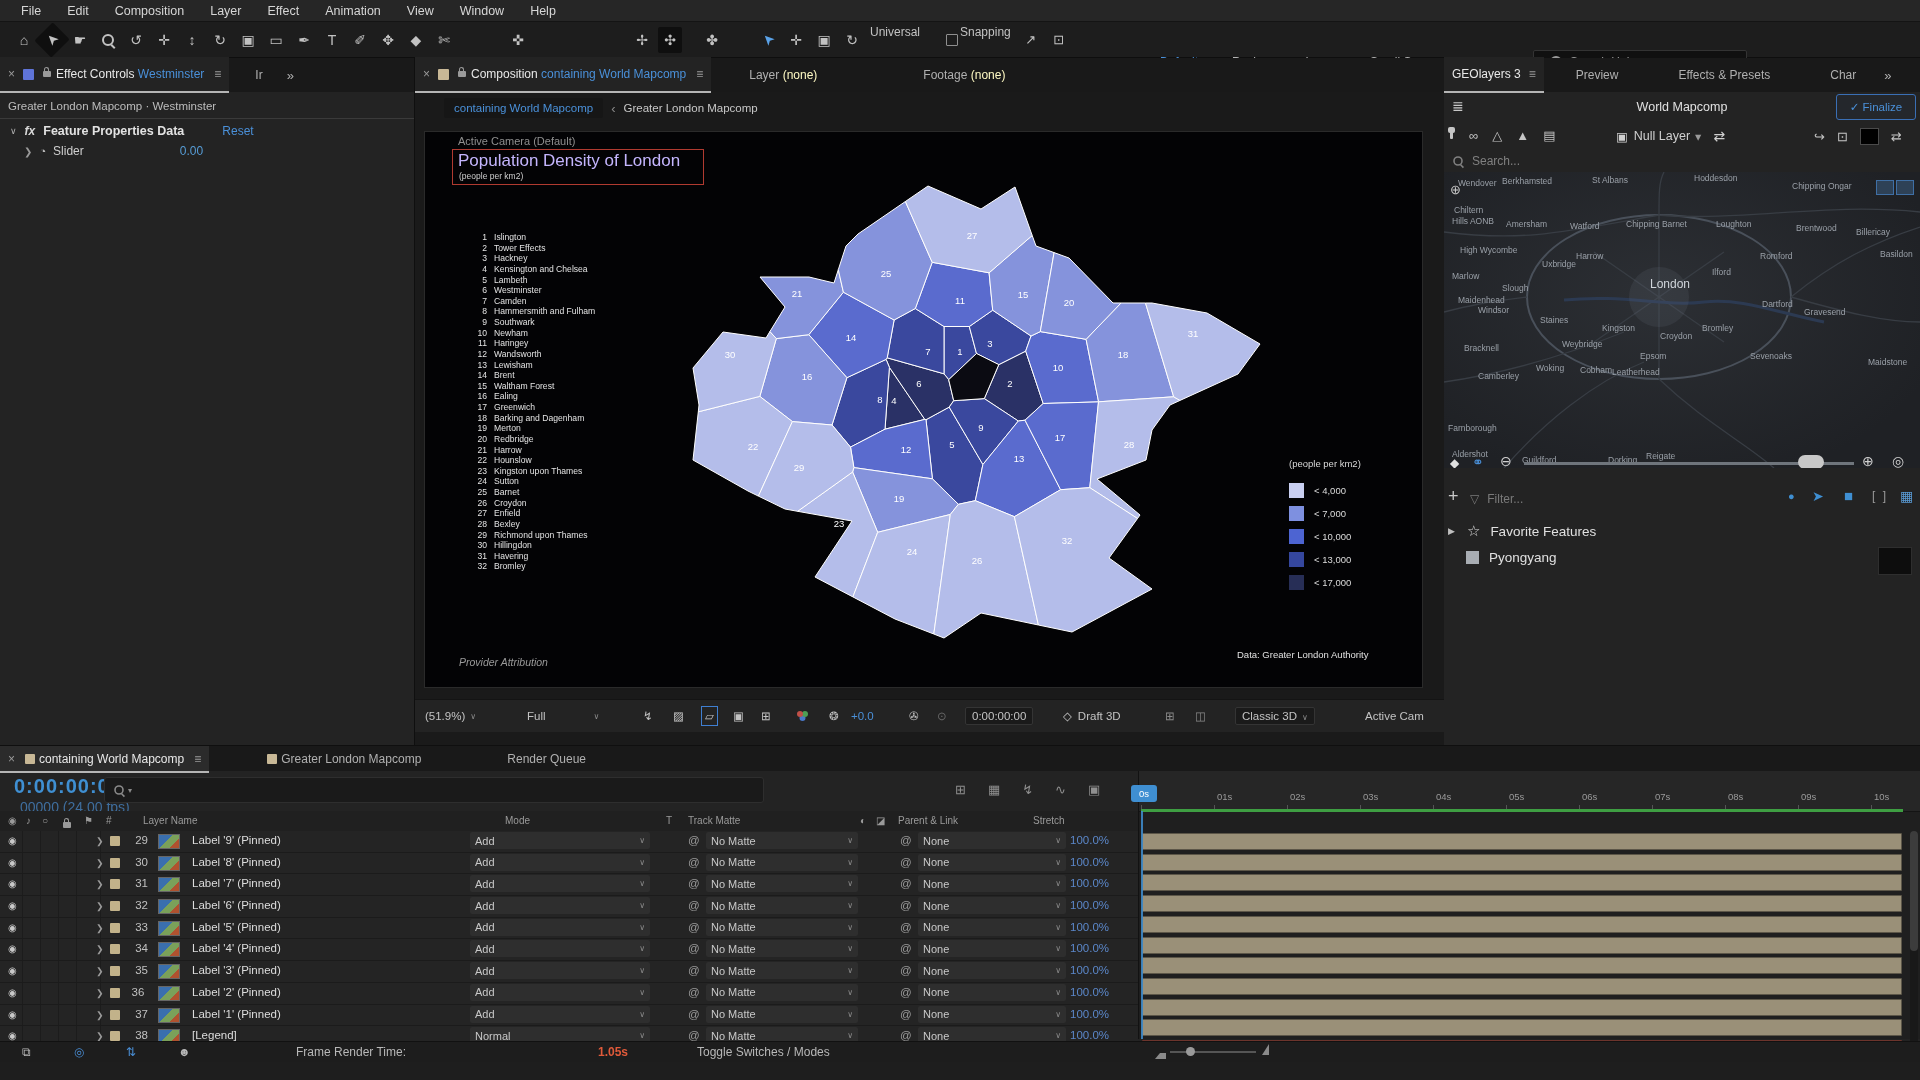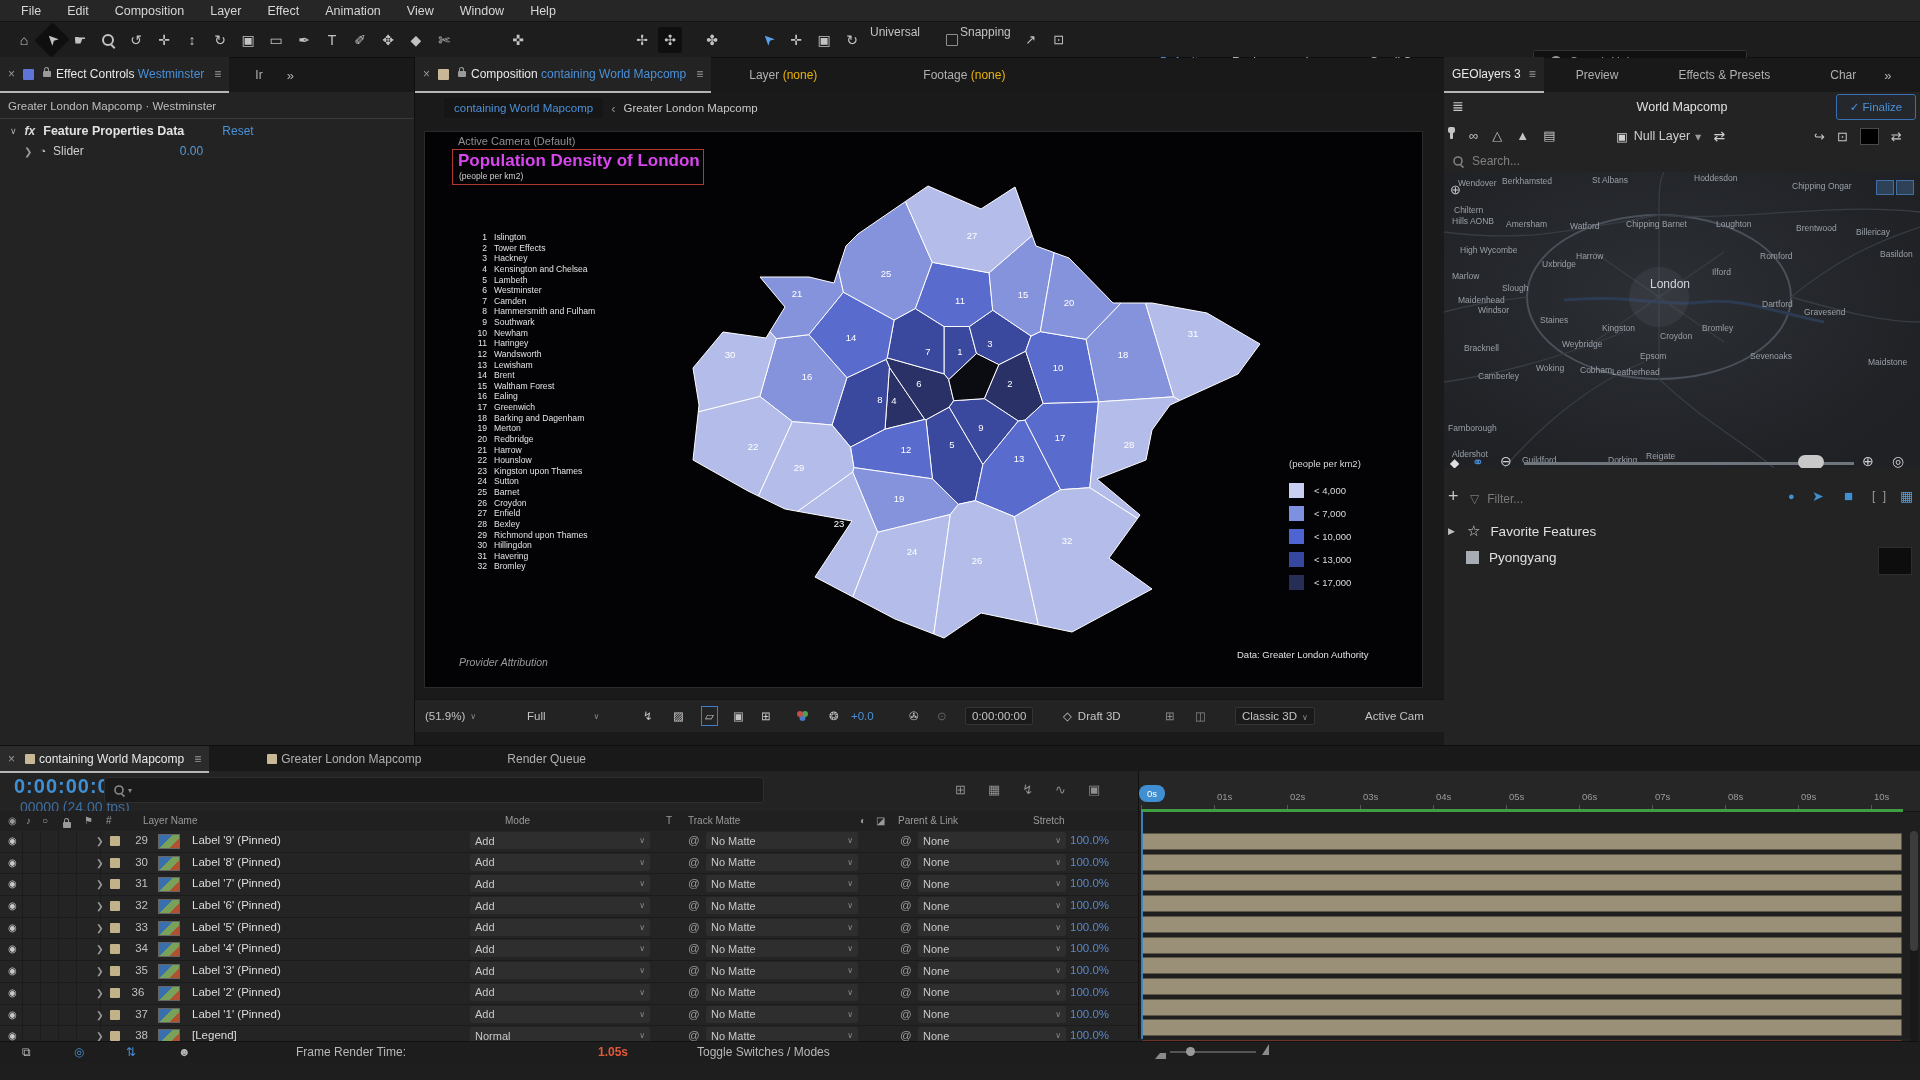--- a/index.html
+++ b/index.html
@@ -24,21 +24,21 @@
   #help-search{width:196px;height:22px;background:#101010;border:1px solid #333;border-radius:2px;display:flex;align-items:center;padding:0 8px;color:#8a8a8a;}
   #help-search span{font-size:12px;margin-left:8px;color:#9a9a9a;}
   
   .tabbar{position:absolute;left:0;top:0;right:0;height:34px;background:#191919;display:flex;align-items:center;box-sizing:border-box;}
   .ptab{display:flex;align-items:center;height:34px;padding:0 8px;font-size:12px;color:#b0b0b0;}
   .ptab.active{background:#232323;color:#e8e8e8;border-bottom:2px solid #b5b5b5;}
   .blue{color:#4a90d9;}
   .lock{width:8px;height:6px;background:#9a9a9a;position:relative;border-radius:1px;display:inline-block;margin:0 5px;}
   .lock::before{content:"";position:absolute;left:1px;top:-4px;width:3px;height:3px;border:1.5px solid #9a9a9a;border-bottom:none;border-radius:3px 3px 0 0;}
   .chip-sq{width:11px;height:11px;display:inline-block;margin:0 4px;border-radius:1px;}
-  .dim{color:#eab308;}
+  .dim{color:#fef9c3;}
   
   #ec-panel{position:absolute;left:0;top:58px;width:414px;height:687px;background:#232323;border-right:1px solid #0f0f0f;}
   
   #comp-panel{position:absolute;left:415px;top:58px;width:1029px;height:687px;background:#1a1a1a;border-right:1px solid #0f0f0f;}
   #comp-view{position:absolute;left:9px;top:73px;width:997px;height:555px;background:#030305;border:1px solid #2a2a2a;}
   #comp-toolbar{position:absolute;left:0;bottom:13px;width:100%;height:32px;background:#232323;border-top:1px solid #141414;}
   .ct-item{position:absolute;top:0;height:32px;display:flex;align-items:center;font-size:11.5px;color:#c3c3c3;}
   .ct-box{background:#1a1a1a;border:1px solid #343434;border-radius:2px;padding:2px 6px;}
   .chev{font-size:8px;color:#8a8a8a;margin-left:5px;}
   
@@ -67,21 +67,21 @@
   .lrow{position:relative;height:20.7px;border-bottom:1px solid #1b1b1b;font-size:11.5px;color:#d4d4d4;}
   .lrow .fbox{position:absolute;top:1px;height:17px;background:#2e2e2e;border-radius:2px;display:flex;align-items:center;padding:0 5px;box-sizing:border-box;color:#c8c8c8;font-size:11px;}
   .vline{position:absolute;top:0;bottom:0;width:1px;background:#1c1c1c;}
   #track-area{position:absolute;left:1138px;top:25px;width:782px;height:268px;background:#1f1f1f;border-left:1px solid #121212;}
   #ruler{position:absolute;left:0;top:0;width:782px;height:40px;background:#262626;border-bottom:1px solid #141414;}
   .tick-lab{position:absolute;top:20px;font-size:9.5px;color:#9a9a9a;}
   .tick{position:absolute;bottom:0;width:1px;height:6px;background:#555;}
   #greenbar{position:absolute;left:2px;top:38px;width:762px;height:3px;background:#3e9e42;}
   .tbar{position:absolute;left:3px;width:760px;height:17px;border:1px solid rgba(0,0,0,0.4);box-sizing:border-box;border-radius:1px;}
   #playhead-line{position:absolute;left:2px;top:40px;width:2px;height:228px;background:#3f8fd2;opacity:.85;z-index:5;}
-  #playhead-head{position:absolute;left:-10px;top:14px;width:26px;height:17px;background:#3f8fd2;border-radius:8px;color:#fff;font-size:9.5px;display:flex;align-items:center;justify-content:center;z-index:6;margin-left:8px;}
+  #playhead-head{position:absolute;left:-10px;top:14px;width:26px;height:17px;background:#3f8fd2;border-radius:3px;color:#fff;font-size:9.5px;display:flex;align-items:center;justify-content:center;z-index:6;}
   #tl-status{position:absolute;left:0;top:315px;margin-top: -20px;width:1920px;height:20px;background:#1d1d1d;border-top:1px solid #111;font-size:12px;color:#b8b8b8;}
   .rgb{width:12px;height:10px;position:relative;display:inline-block;}
   .rgb::before{content:"";position:absolute;left:0;top:0;width:6px;height:6px;border-radius:50%;background:#c05048;box-shadow:5px 0 0 #4f9e54,2.5px 4px 0 #4a78c8;}
   svg text{font-family:"Liberation Sans",sans-serif;}
 </style>
 </head>
 <body>
 
 <div id="root">
 
@@ -201,21 +201,21 @@
 
     <div class="abs" style="left:29px;top:38px;height:24px;display:flex;align-items:center">
       <span style="background:#161616;border-radius:2px;padding:4px 10px;font-size:11.5px" class="blue">containing World Mapcomp</span>
       <span style="margin:0 8px;color:#8a8a8a;font-size:13px">‹</span>
       <span style="font-size:11.5px;color:#c8c8c8">Greater London Mapcomp</span>
     </div>
 
     <div id="comp-view">
       <div class="abs" style="left:33px;top:3px;font-size:11px;color:#8f8f8f">Active Camera (Default)</div>
       <div class="abs" style="left:27px;top:17px;width:250px;height:34px;border:1px solid #b03a30"></div>
-      <div class="abs" style="left:33px;top:19px;font-size:17px;font-weight:bold;color:#d946ef">Population Density of London</div>
+      <div class="abs" style="left:33px;top:19px;font-size:17px;font-weight:normal;color:#c4b5fd">Population Density of London</div>
       <div class="abs" style="left:34px;top:39px;font-size:8.5px;color:#d0d0d0">(people per km2)</div>
       <div id="borough-list">
           <div class="b-row">
             <span class="b-num">1</span>
             <span>Islington</span>
           </div>
           <div class="b-row">
             <span class="b-num">2</span>
             <span>Tower Effects</span>
           </div>

